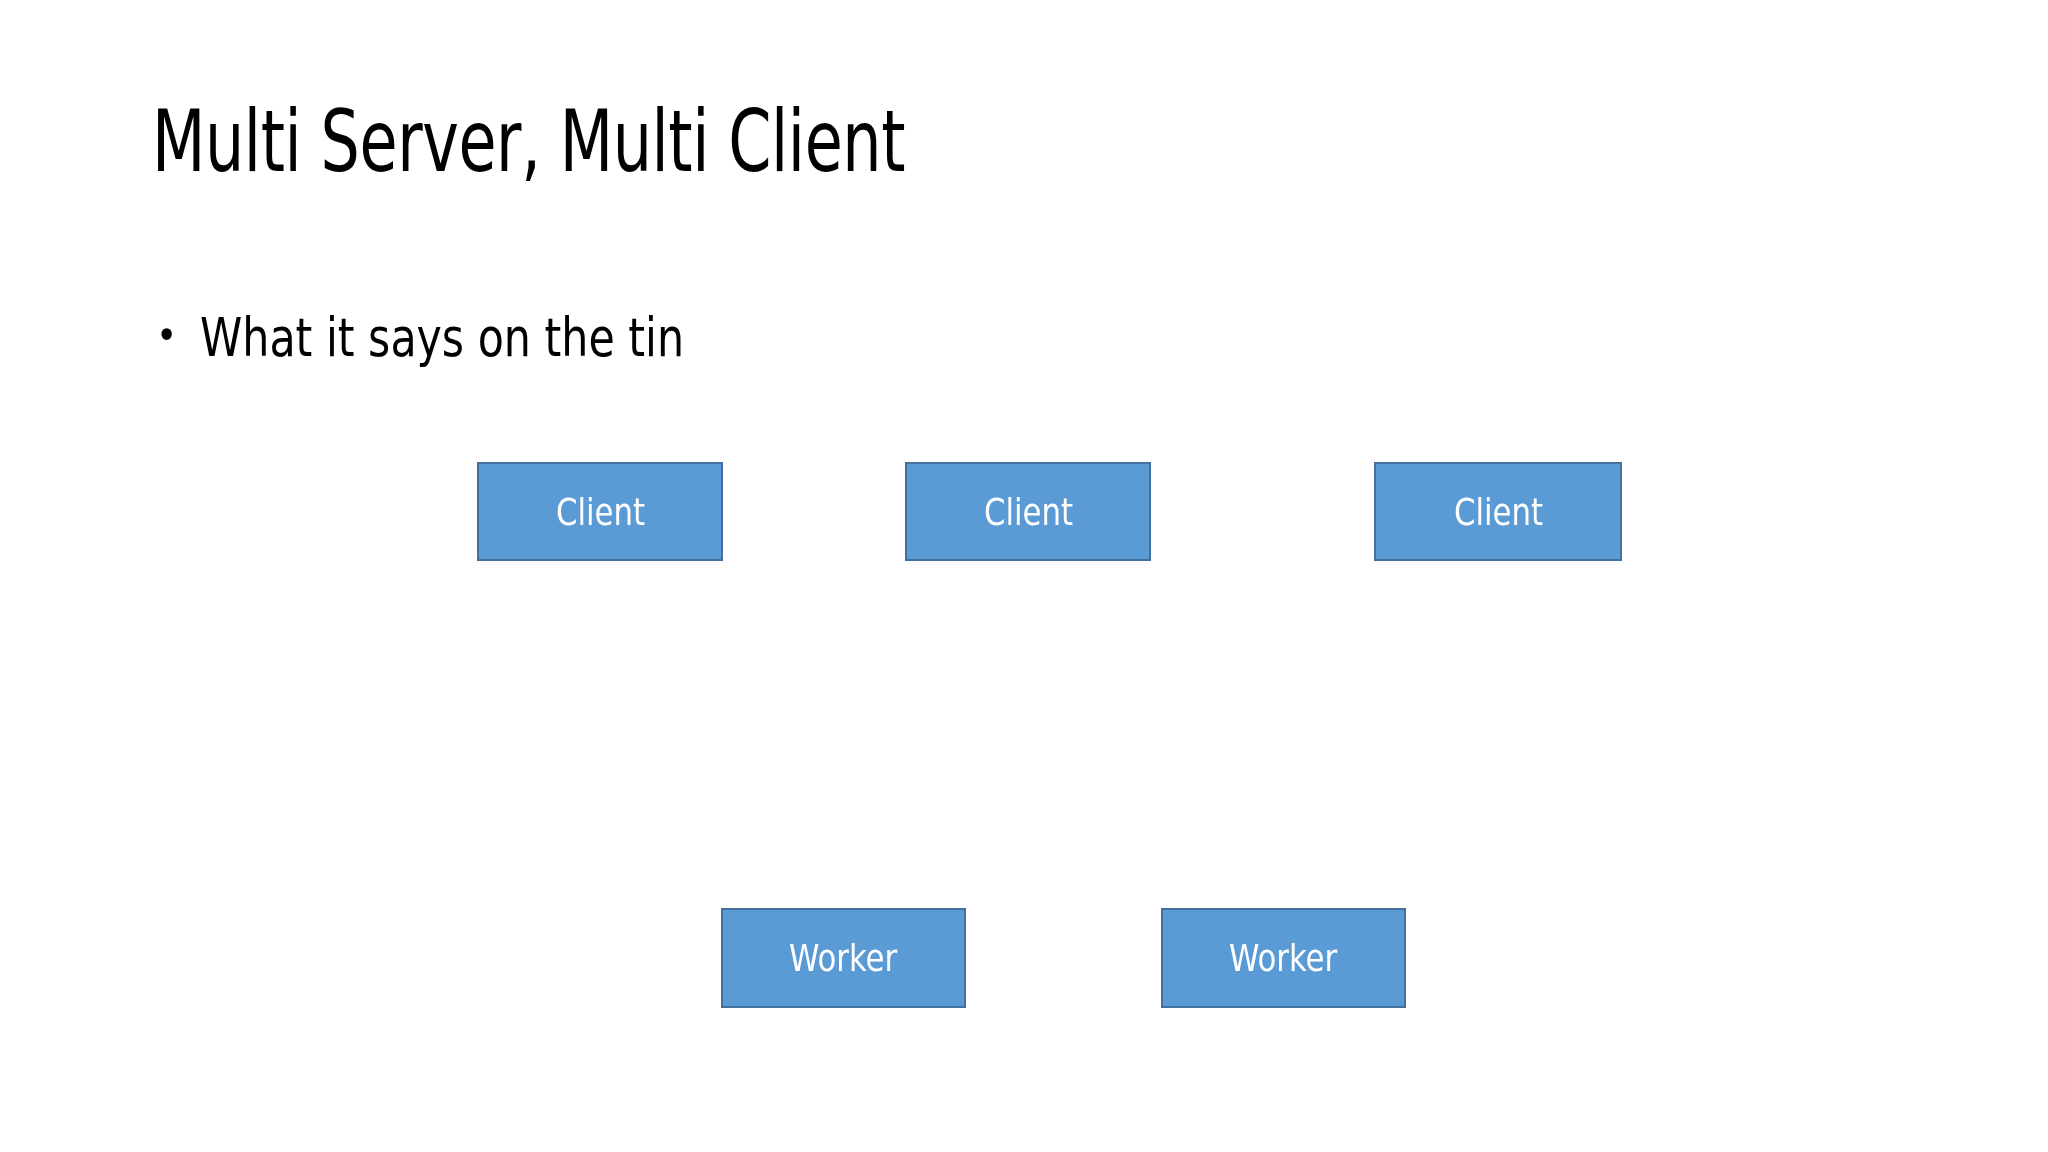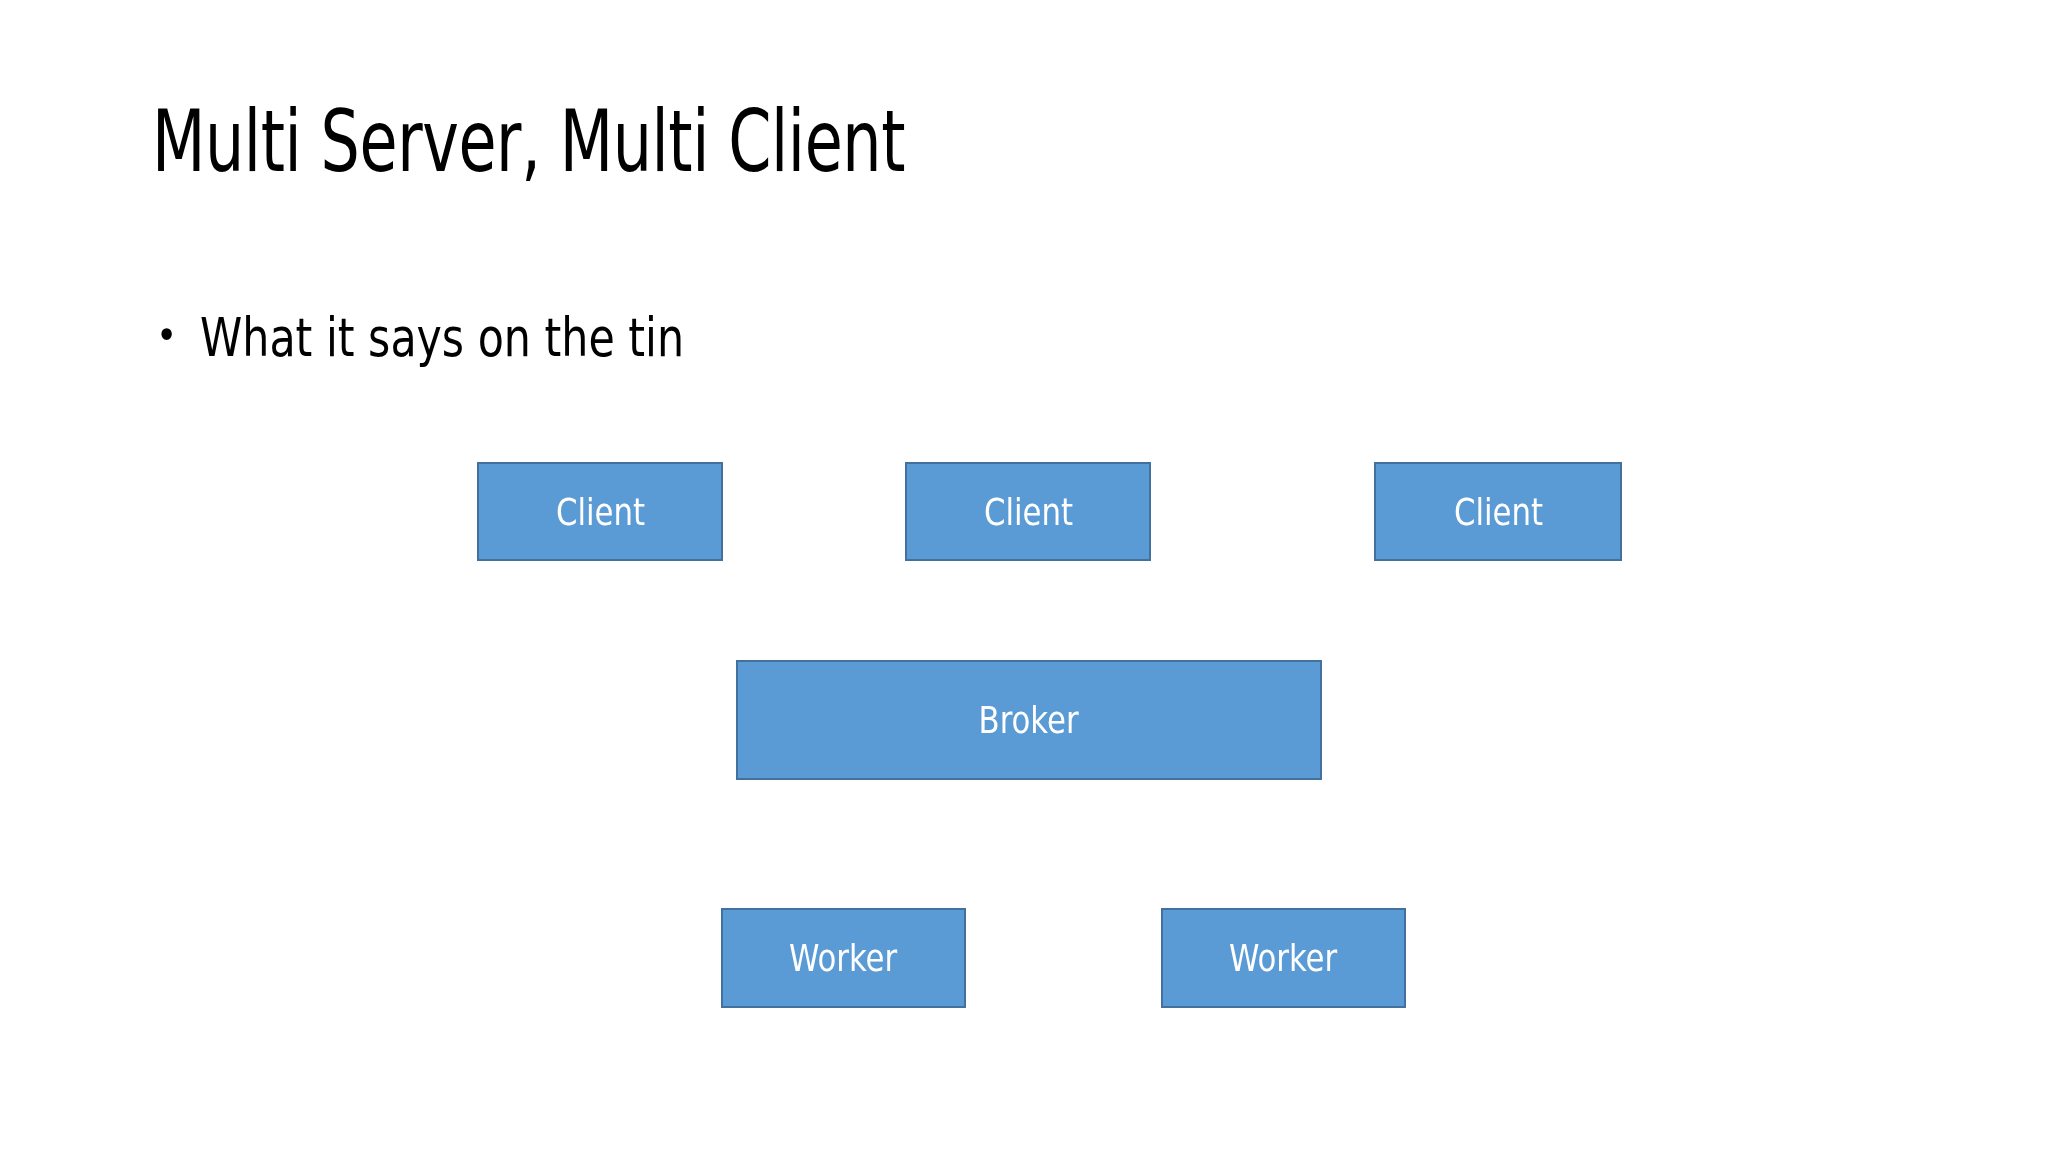--- a/index.html
+++ b/index.html
@@ -126,23 +126,20 @@
     </div>
 
     <div class="node-box" id="node-client-2">
       <span class="node-label">Client</span>
     </div>
 
     <div class="node-box" id="node-client-3">
       <span class="node-label">Client</span>
     </div>
 
-    <div class="node-box" id="node-broker">
-      <span class="node-label">Broker</span>
-    </div>
 
     <div class="node-box" id="node-worker-1">
       <span class="node-label">Worker</span>
     </div>
 
     <div class="node-box" id="node-worker-2">
       <span class="node-label">Worker</span>
     </div>
 
   </div>

